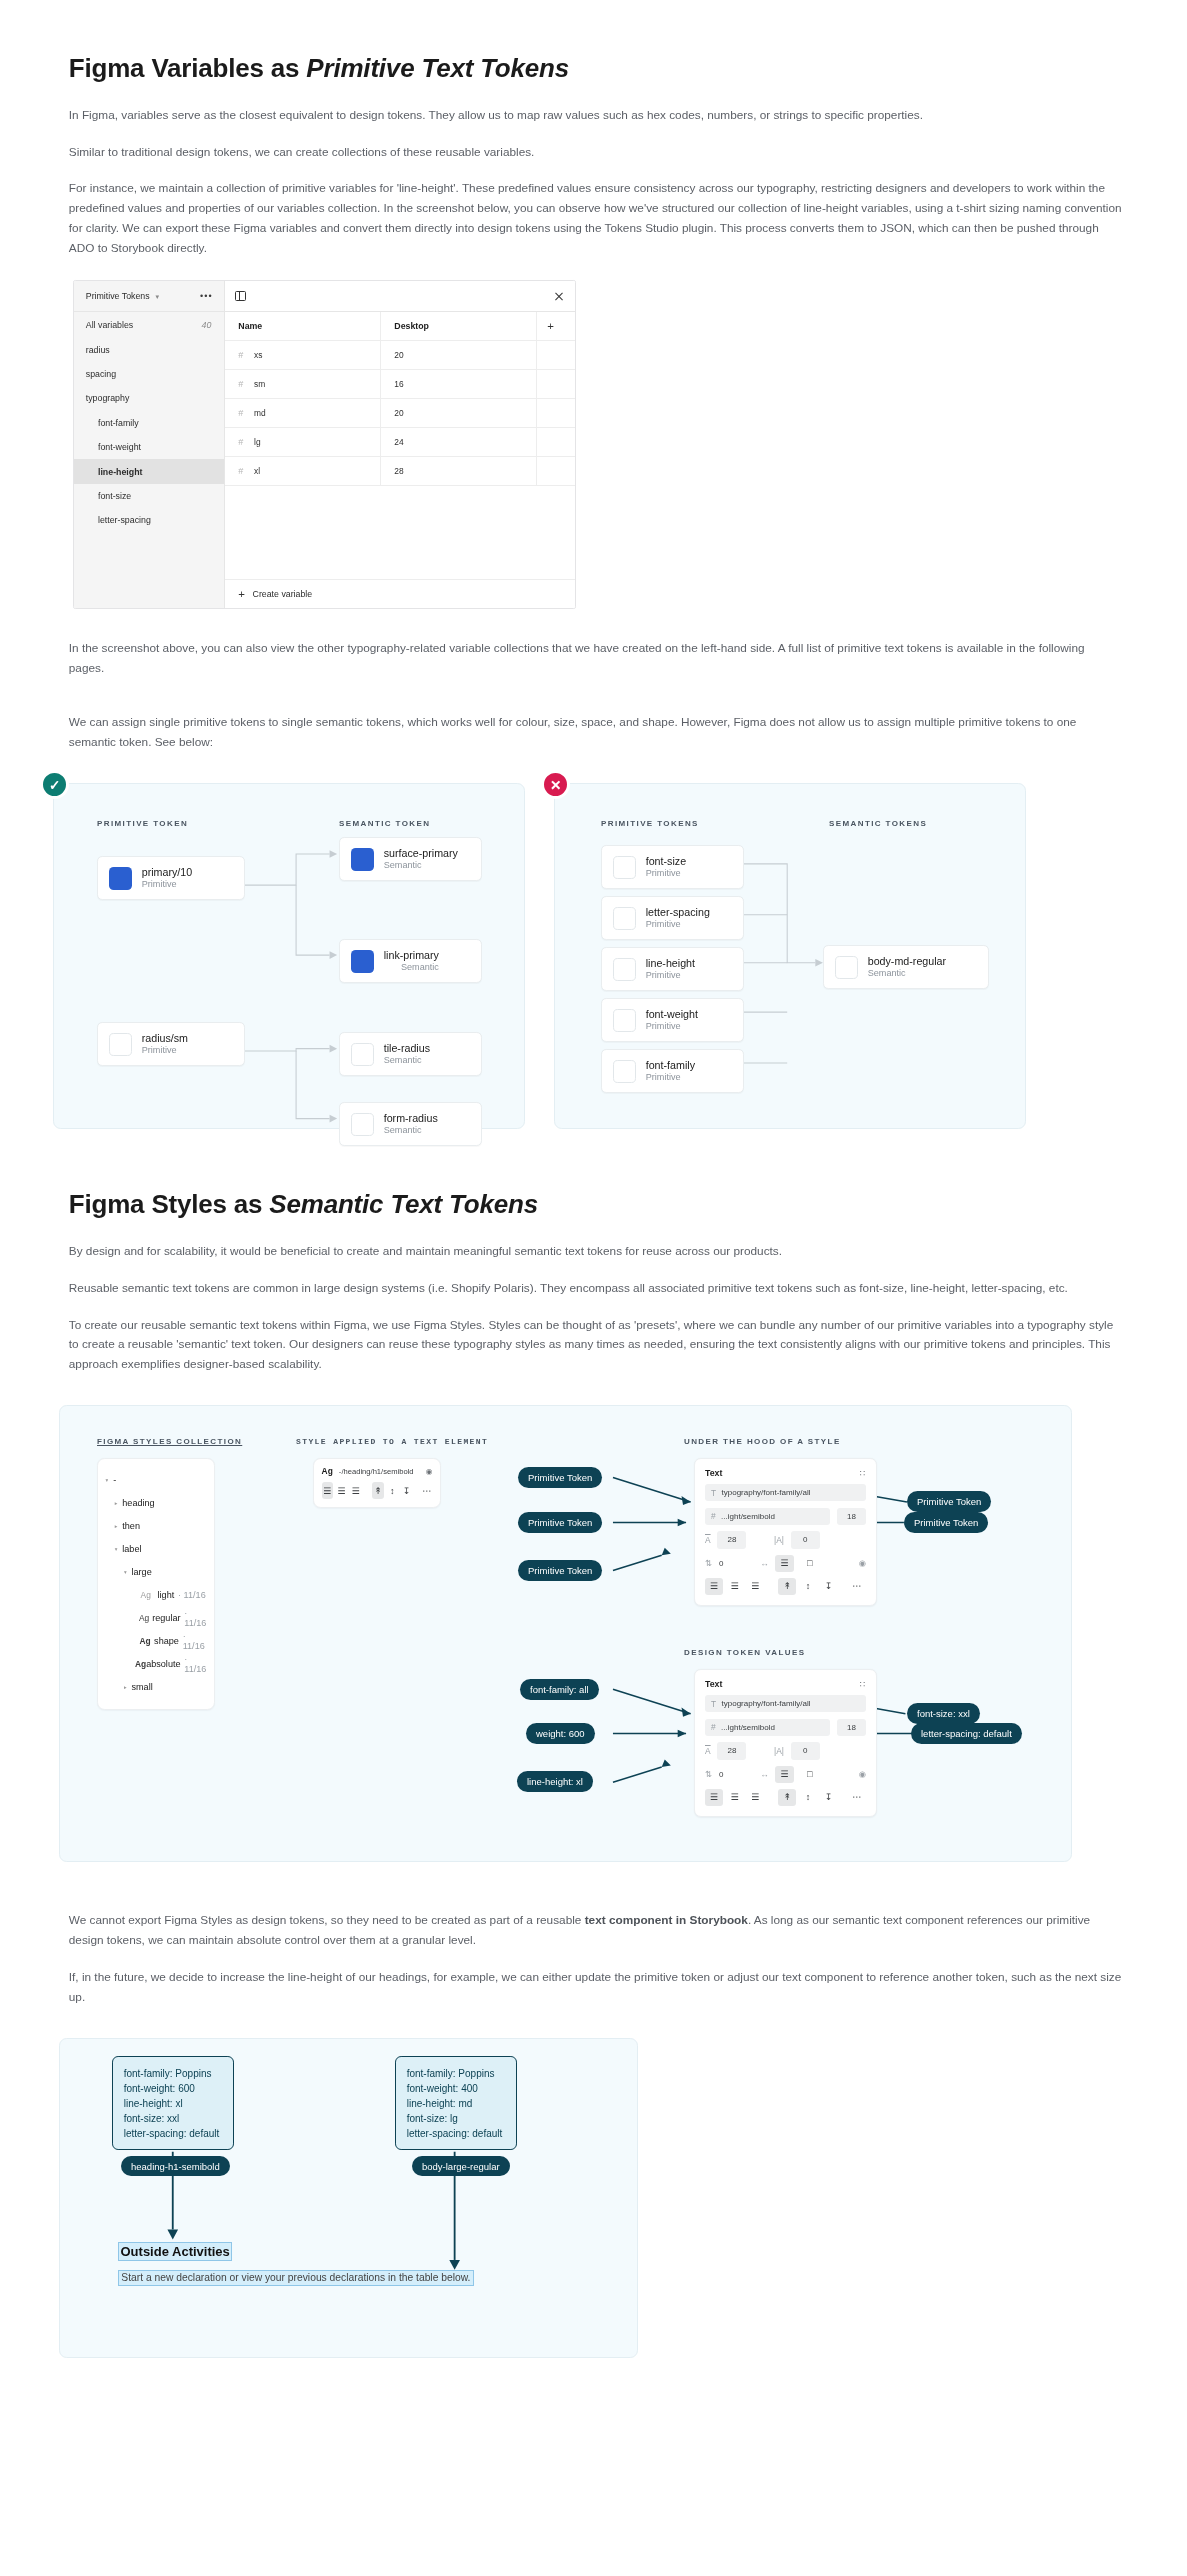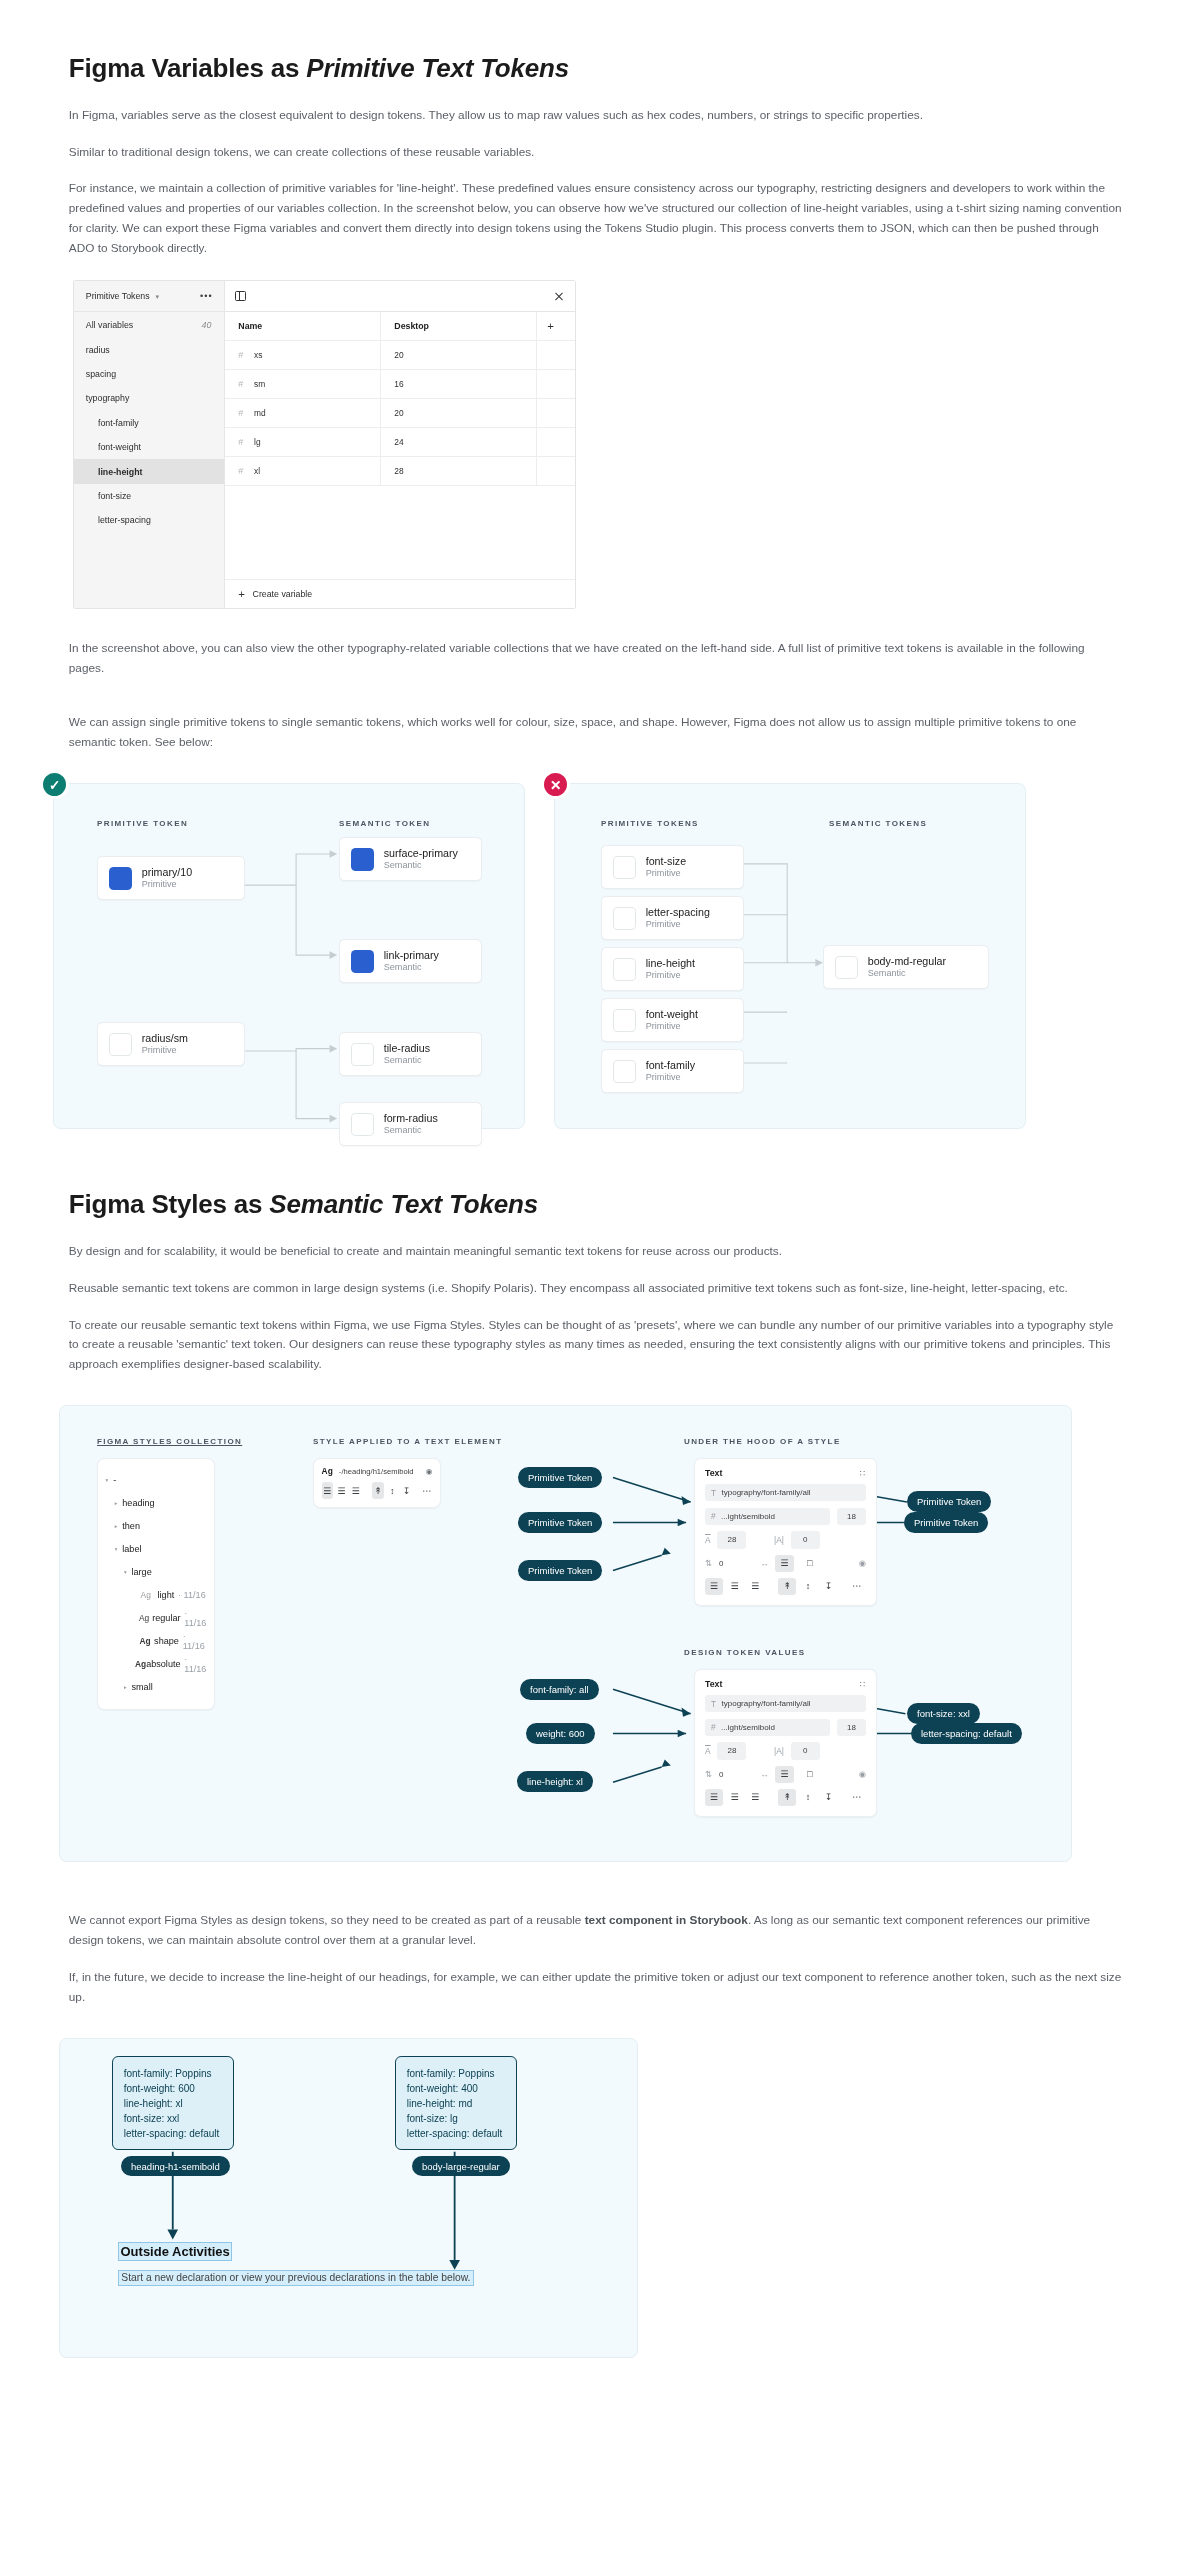--- a/index.html
+++ b/index.html
@@ -378,21 +378,21 @@
           </span>
         </div>
 
         <div class="abs tokbox" style="left:285px; top:53px; width:143px;">
           <span class="swatch blue"></span>
           <span>
             <span class="tok-name" style="display:block">surface-primary</span>
             <span class="tok-sub" style="display:block">Semantic</span>
           </span>
         </div>
-        <div class="abs tokbox" style="left:285px; top:155px; width:143px;">
+        <div class="abs tokbox" style="left:285px; top:155px; width:143px;text-align:right;">
           <span class="swatch blue"></span>
           <span>
             <span class="tok-name" style="display:block">link-primary</span>
             <span class="tok-sub" style="display:block">Semantic</span>
           </span>
         </div>
         <div class="abs tokbox" style="left:285px; top:248px; width:143px;">
           <span class="swatch empty"></span>
           <span>
             <span class="tok-name" style="display:block">tile-radius</span>
@@ -487,21 +487,21 @@
     <p class="body">Reusable semantic text tokens are common in large design systems (i.e. Shopify Polaris). They encompass all associated primitive text tokens such as font-size, line-height, letter-spacing, etc.</p>
     <div class="gap-22"></div>
     <p class="body">To create our reusable semantic text tokens within Figma, we use Figma Styles. Styles can be thought of as 'presets', where we can bundle any number of our primitive variables into a typography style to create a reusable 'semantic' text token. Our designers can reuse these typography styles as many times as needed, ensuring the text consistently aligns with our primitive tokens and principles. This approach exemplifies designer-based scalability.</p>
   </div>
 
   <div class="gap-40"></div>
 
   <div class="styles-card">
 
     <div class="col-head" style="position:absolute; left:37px; top:30.5px;text-decoration:underline;">FIGMA STYLES COLLECTION</div>
-    <div class="col-head" style="position:absolute; left:253px; top:30.5px;">STYLE APPLIED TO A TEXT ELEMENT</div>
+    <div class="col-head" style="position:absolute; left:236px; top:30.5px;font-family:Liberation Mono, monospace;">STYLE APPLIED TO A TEXT ELEMENT</div>
     <div class="col-head" style="position:absolute; left:624px; top:30.5px;">UNDER THE HOOD OF A STYLE</div>
     <div class="col-head" style="position:absolute; left:624px; top:242px;">DESIGN TOKEN VALUES</div>
 
     <div class="mini-card" style="position:absolute; left:37px; top:52px; width:118px; padding:9.1px 7.6px 10.7px 7.6px;">
       <div id="styles-tree">
           <div class="tree-row" style="padding-left: 0px;">
             <span class="tri">▾</span>
             <span>-</span>
           </div>
           <div class="tree-row" style="padding-left: 9.1px;">

